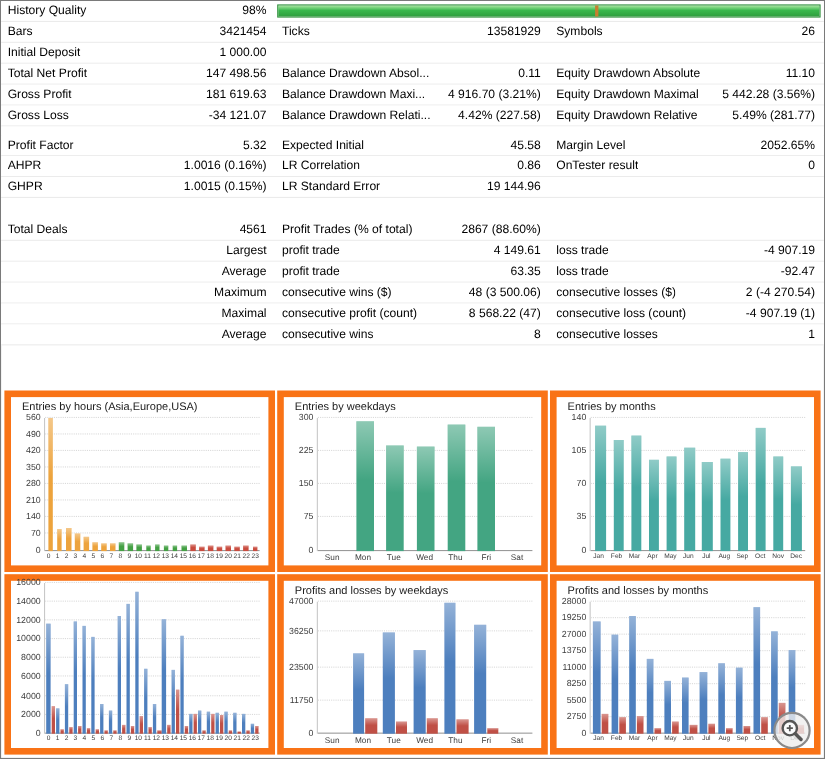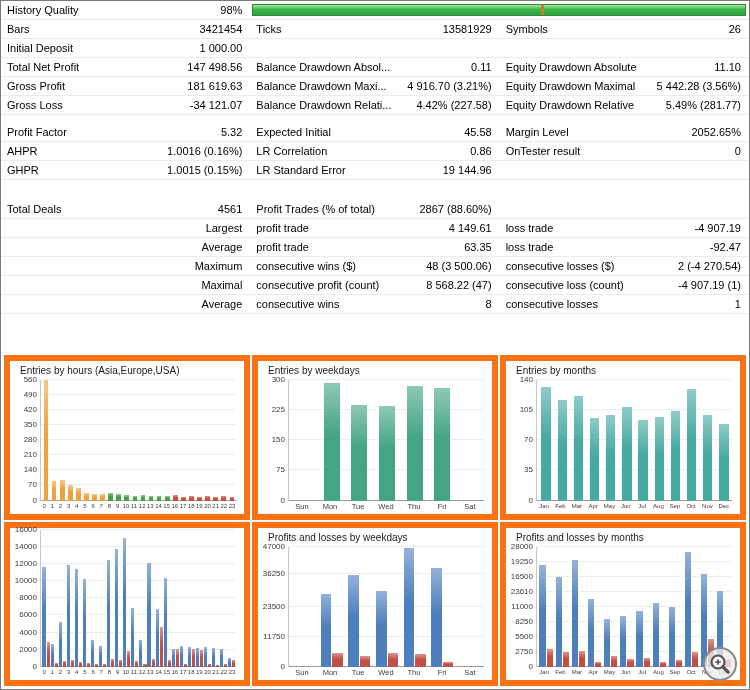--- a/index.html
+++ b/index.html
@@ -721,22 +721,22 @@
       </div>
       <div class="chart">
         <div class="ctitle">Profits and losses by months</div>
         <div class="cbody">
           <div class="ygut">
             <span class="ylabel" style="bottom: 0%;">0</span>
             <span class="ylabel" style="bottom: 12.5%;">2750</span>
             <span class="ylabel" style="bottom: 25%;">5500</span>
             <span class="ylabel" style="bottom: 37.5%;">8250</span>
             <span class="ylabel" style="bottom: 50%;">11000</span>
-            <span class="ylabel" style="bottom: 62.5%;">23610</span>
-            <span class="ylabel" style="bottom: 75%;">16500</span>
+            <span class="ylabel" style="bottom: 62.5%;">13750</span>
+            <span class="ylabel" style="bottom: 75%;">27000</span>
             <span class="ylabel" style="bottom: 87.5%;">19250</span>
             <span class="ylabel" style="bottom: 100%;">28000</span>
           </div>
           <div class="pcol">
             <div class="plot">
               <div class="grid" style="bottom: 12.5%;"></div>
               <div class="grid" style="bottom: 25%;"></div>
               <div class="grid" style="bottom: 37.5%;"></div>
               <div class="grid" style="bottom: 50%;"></div>
               <div class="grid" style="bottom: 62.5%;"></div>

